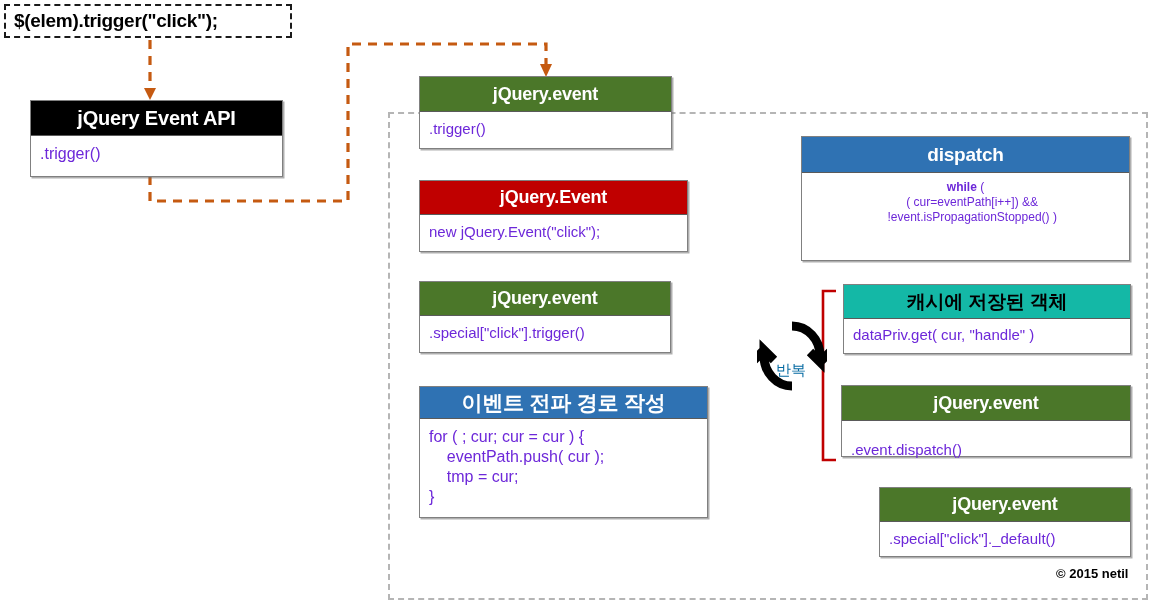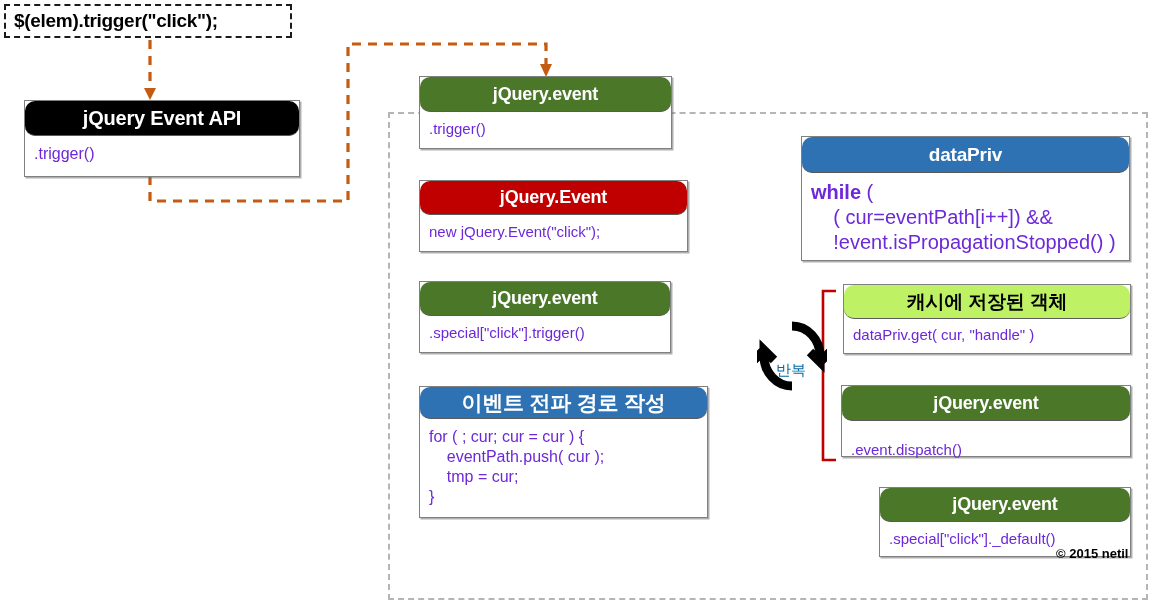--- a/index.html
+++ b/index.html
@@ -58,39 +58,38 @@
     box-sizing: border-box;
     width: 100%;
     display: flex;
     align-items: center;
     justify-content: center;
     font-weight: bold;
     color: #ffffff;
     letter-spacing: -0.2px;
     border-bottom: 1px solid #5a5a5a;
     white-space: nowrap;
-    border-radius: 10px;
   }
   .card .bd {
     box-sizing: border-box;
     width: 100%;
     background: #ffffff;
     color: #6d28d9;
     padding: 5px 9px 5px 9px;
     white-space: pre;
     line-height: 1.26;
   }
   .hd-black  { background: #000000; }
   .hd-green  { background: #4b7729; }
   .hd-red    { background: #c00000; }
   .hd-blue   { background: #2f72b3; }
-  .hd-yellow { background: #bef264; color: #000000 !important; }
-
-  
-  #card-api        { left: 24px;  top: 100px; width: 276px; }
+  .hd-yellow { background: #14b8a6; color: #000000 !important; }
+
+  
+  #card-api        { left: 30px;  top: 100px; width: 253px; }
   #card-api .hd    { height: 35px; font-size: 20px; }
   #card-api .bd    { height: 40px; font-size: 16px; padding-top: 8px; }
 
   #card-jqevent-trigger     { left: 419px; top: 76px;  width: 253px; }
   #card-jqevent-trigger .hd { height: 35px; font-size: 18px; }
   #card-jqevent-trigger .bd { height: 36px; font-size: 15px; padding-top: 8px; }
 
   #card-jqEvent-new     { left: 419px; top: 180px; width: 269px; }
   #card-jqEvent-new .hd { height: 34px; font-size: 18px; }
   #card-jqEvent-new .bd { height: 36px; font-size: 15px; padding-top: 8px; }
@@ -98,21 +97,21 @@
   #card-jqevent-special     { left: 419px; top: 281px; width: 252px; }
   #card-jqevent-special .hd { height: 34px; font-size: 18px; }
   #card-jqevent-special .bd { height: 36px; font-size: 15px; padding-top: 8px; }
 
   #card-eventpath-build     { left: 419px; top: 386px; width: 289px; }
   #card-eventpath-build .hd { height: 32px; font-size: 21px; }
   #card-eventpath-build .bd { height: 98px; font-size: 16px; padding-top: 8px; }
 
   #card-eventpath     { left: 801px; top: 136px; width: 329px; }
   #card-eventpath .hd { height: 36px; font-size: 19px; }
-  #card-eventpath .bd { height: 87px; font-size: 20px; padding-top: 7px; }
+  #card-eventpath .bd { height: 87px; font-size: 12px; padding-top: 7px; text-align: center; }
 
   #card-cache     { left: 843px; top: 284px; width: 288px; }
   #card-cache .hd { height: 34px; font-size: 19px; }
   #card-cache .bd { height: 34px; font-size: 15px; padding-top: 7px; }
 
   #card-dispatch     { left: 841px; top: 385px; width: 290px; }
   #card-dispatch .hd { height: 35px; font-size: 18px; }
   #card-dispatch .bd { height: 35px; font-size: 15px; padding-top: 20px; }
 
   #card-default     { left: 879px; top: 487px; width: 252px; }
@@ -126,21 +125,21 @@
     left: 759px; top: 355px;
     width: 64px; height: 30px;
     display: flex; align-items: center; justify-content: center;
     font-size: 15px; color: #0369a1; font-weight: normal;
     z-index: 6;
   }
   #loop-icon { left: 757px; top: 318px; width: 70px; height: 76px; }
 
   
   #copyright {
-    left: 1056px; top: 546px;
+    left: 1056px; top: 566px;
     font-size: 13px; font-weight: bold; color: #000000;
     white-space: nowrap;
   }
 
   svg.overlay { left: 0; top: 0; width: 1167px; height: 603px; pointer-events: none; }
 </style>
 </head>
 <body>
 
 <div id="canvas">
@@ -196,21 +195,21 @@
 
   <div class="abs card" id="card-eventpath-build">
     <div class="hd hd-blue">이벤트 전파 경로 작성</div>
     <div class="bd">for ( ; cur; cur = cur ) {
     eventPath.push( cur );
     tmp = cur;
 }</div>
   </div>
 
   <div class="abs card" id="card-eventpath">
-    <div class="hd hd-blue">dataPriv</div>
+    <div class="hd hd-blue">dispatch</div>
     <div class="bd"><span class="bold-kw">while</span><span> (
     ( cur=eventPath[i++]) &amp;&amp;
     !event.isPropagationStopped() )</span></div>
   </div>
 
   <div class="abs card" id="card-cache">
     <div class="hd hd-yellow">캐시에 저장된 객체</div>
     <div class="bd">dataPriv.get( cur, "handle" )</div>
   </div>
 

